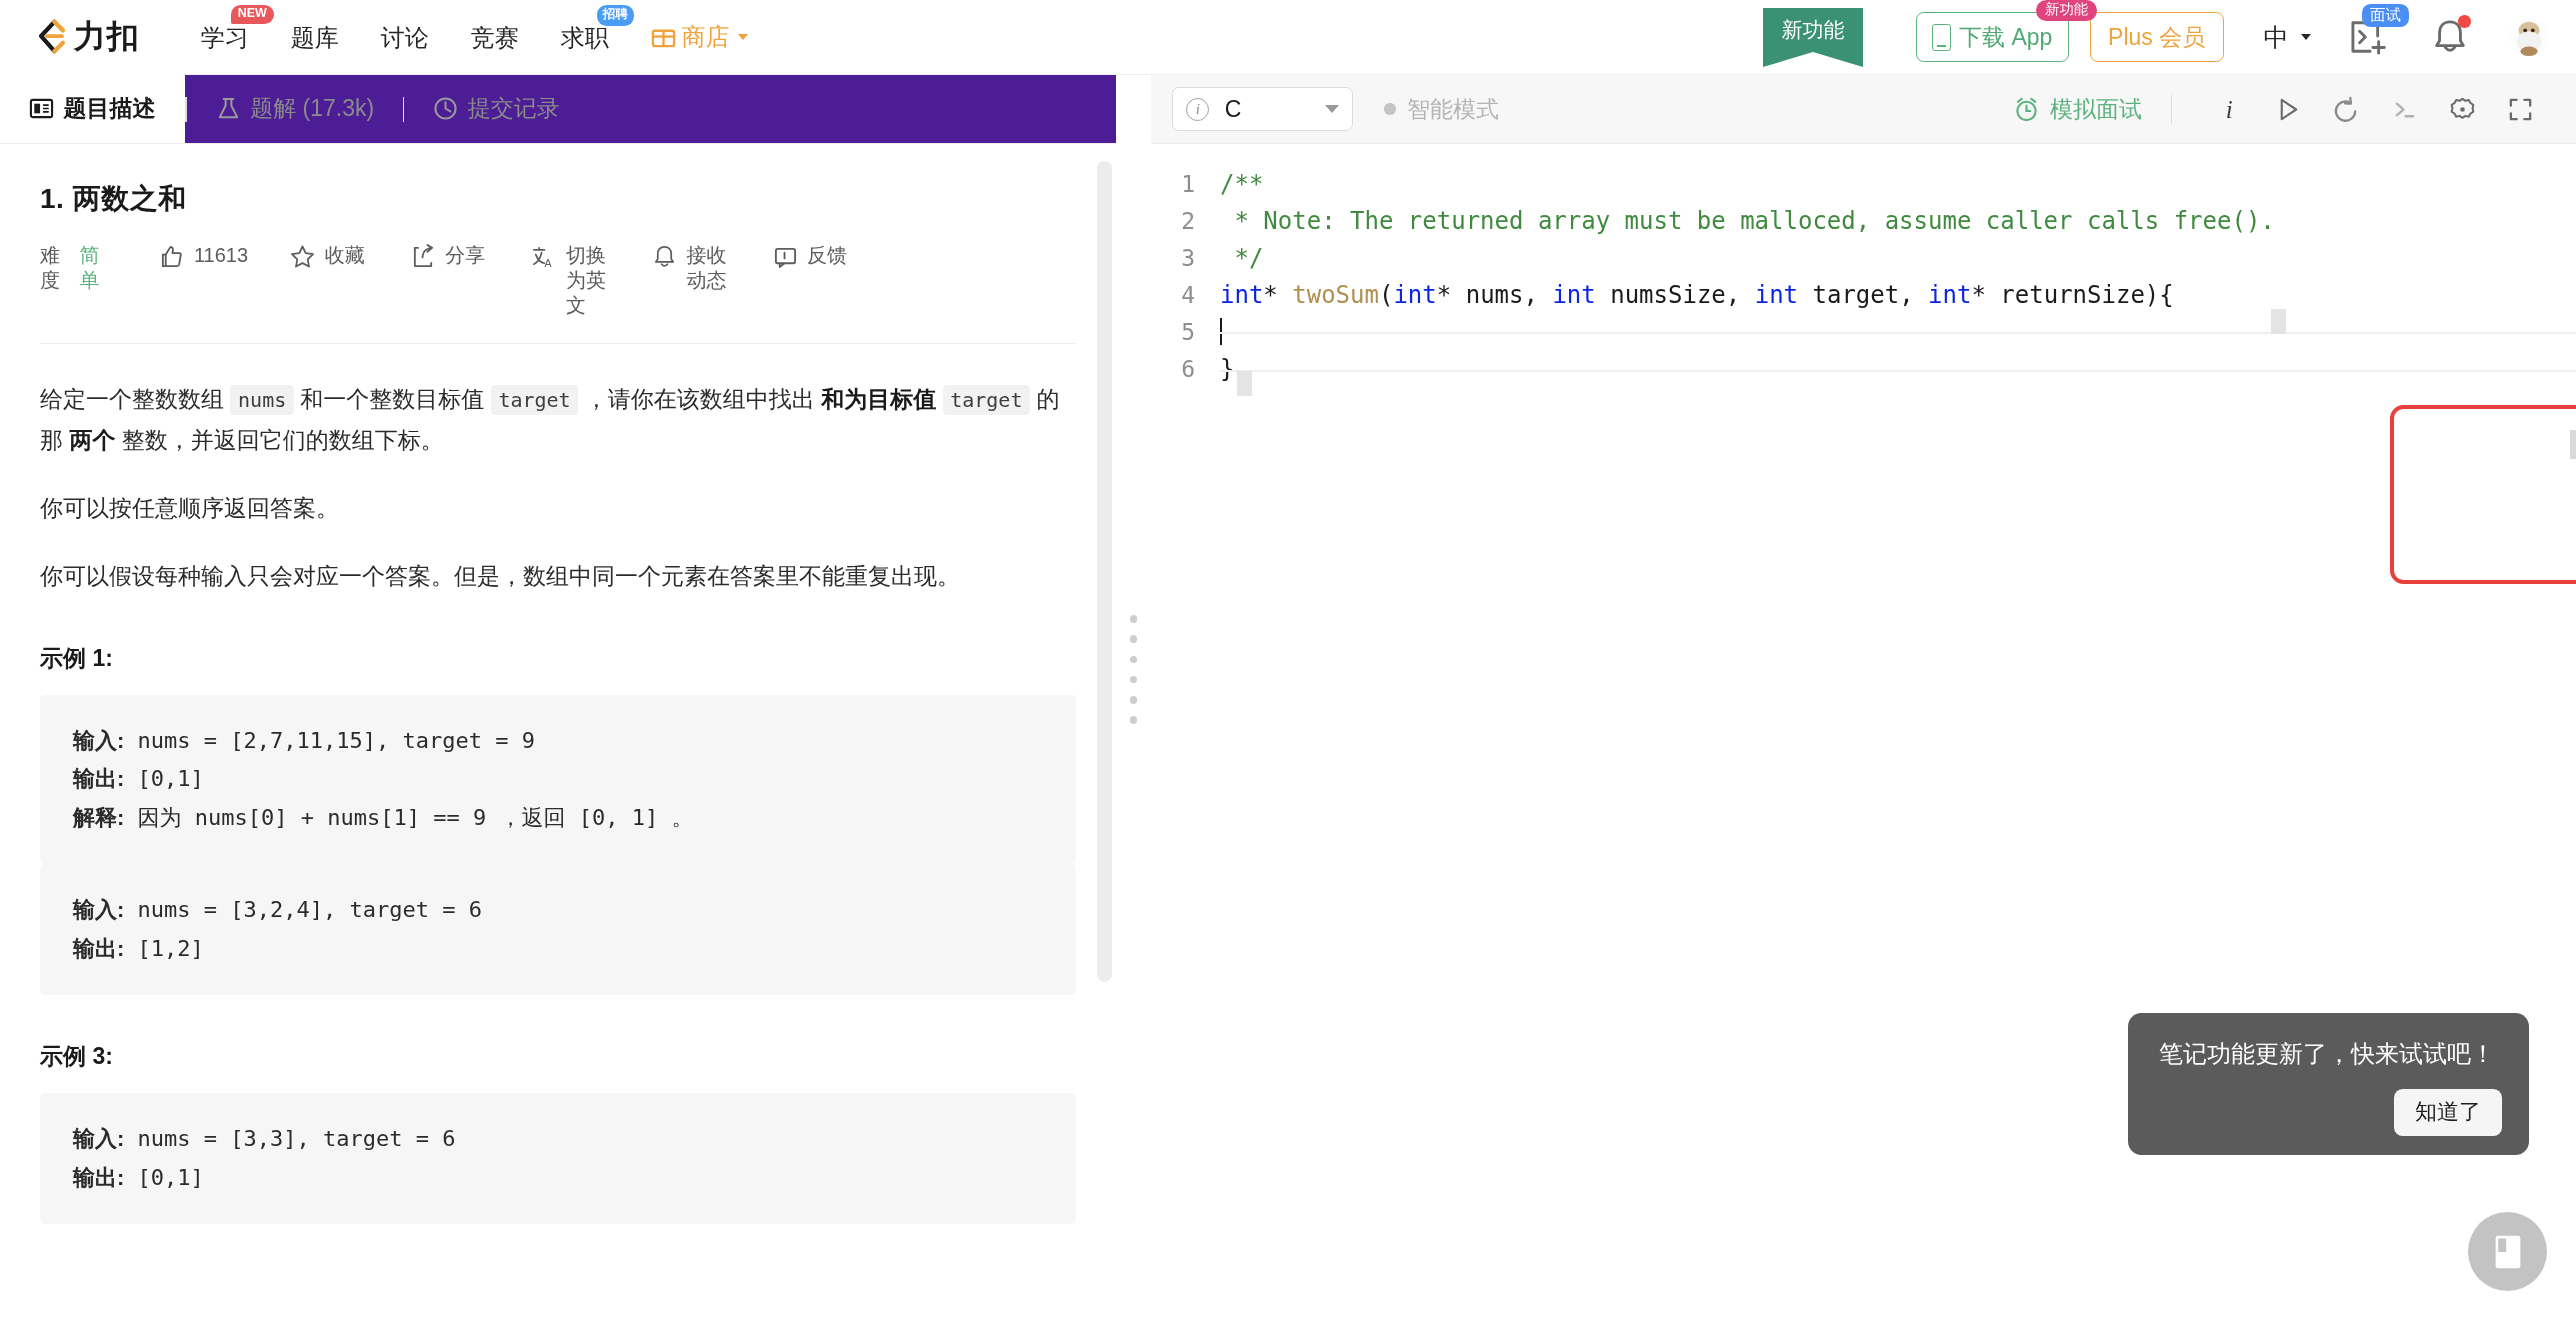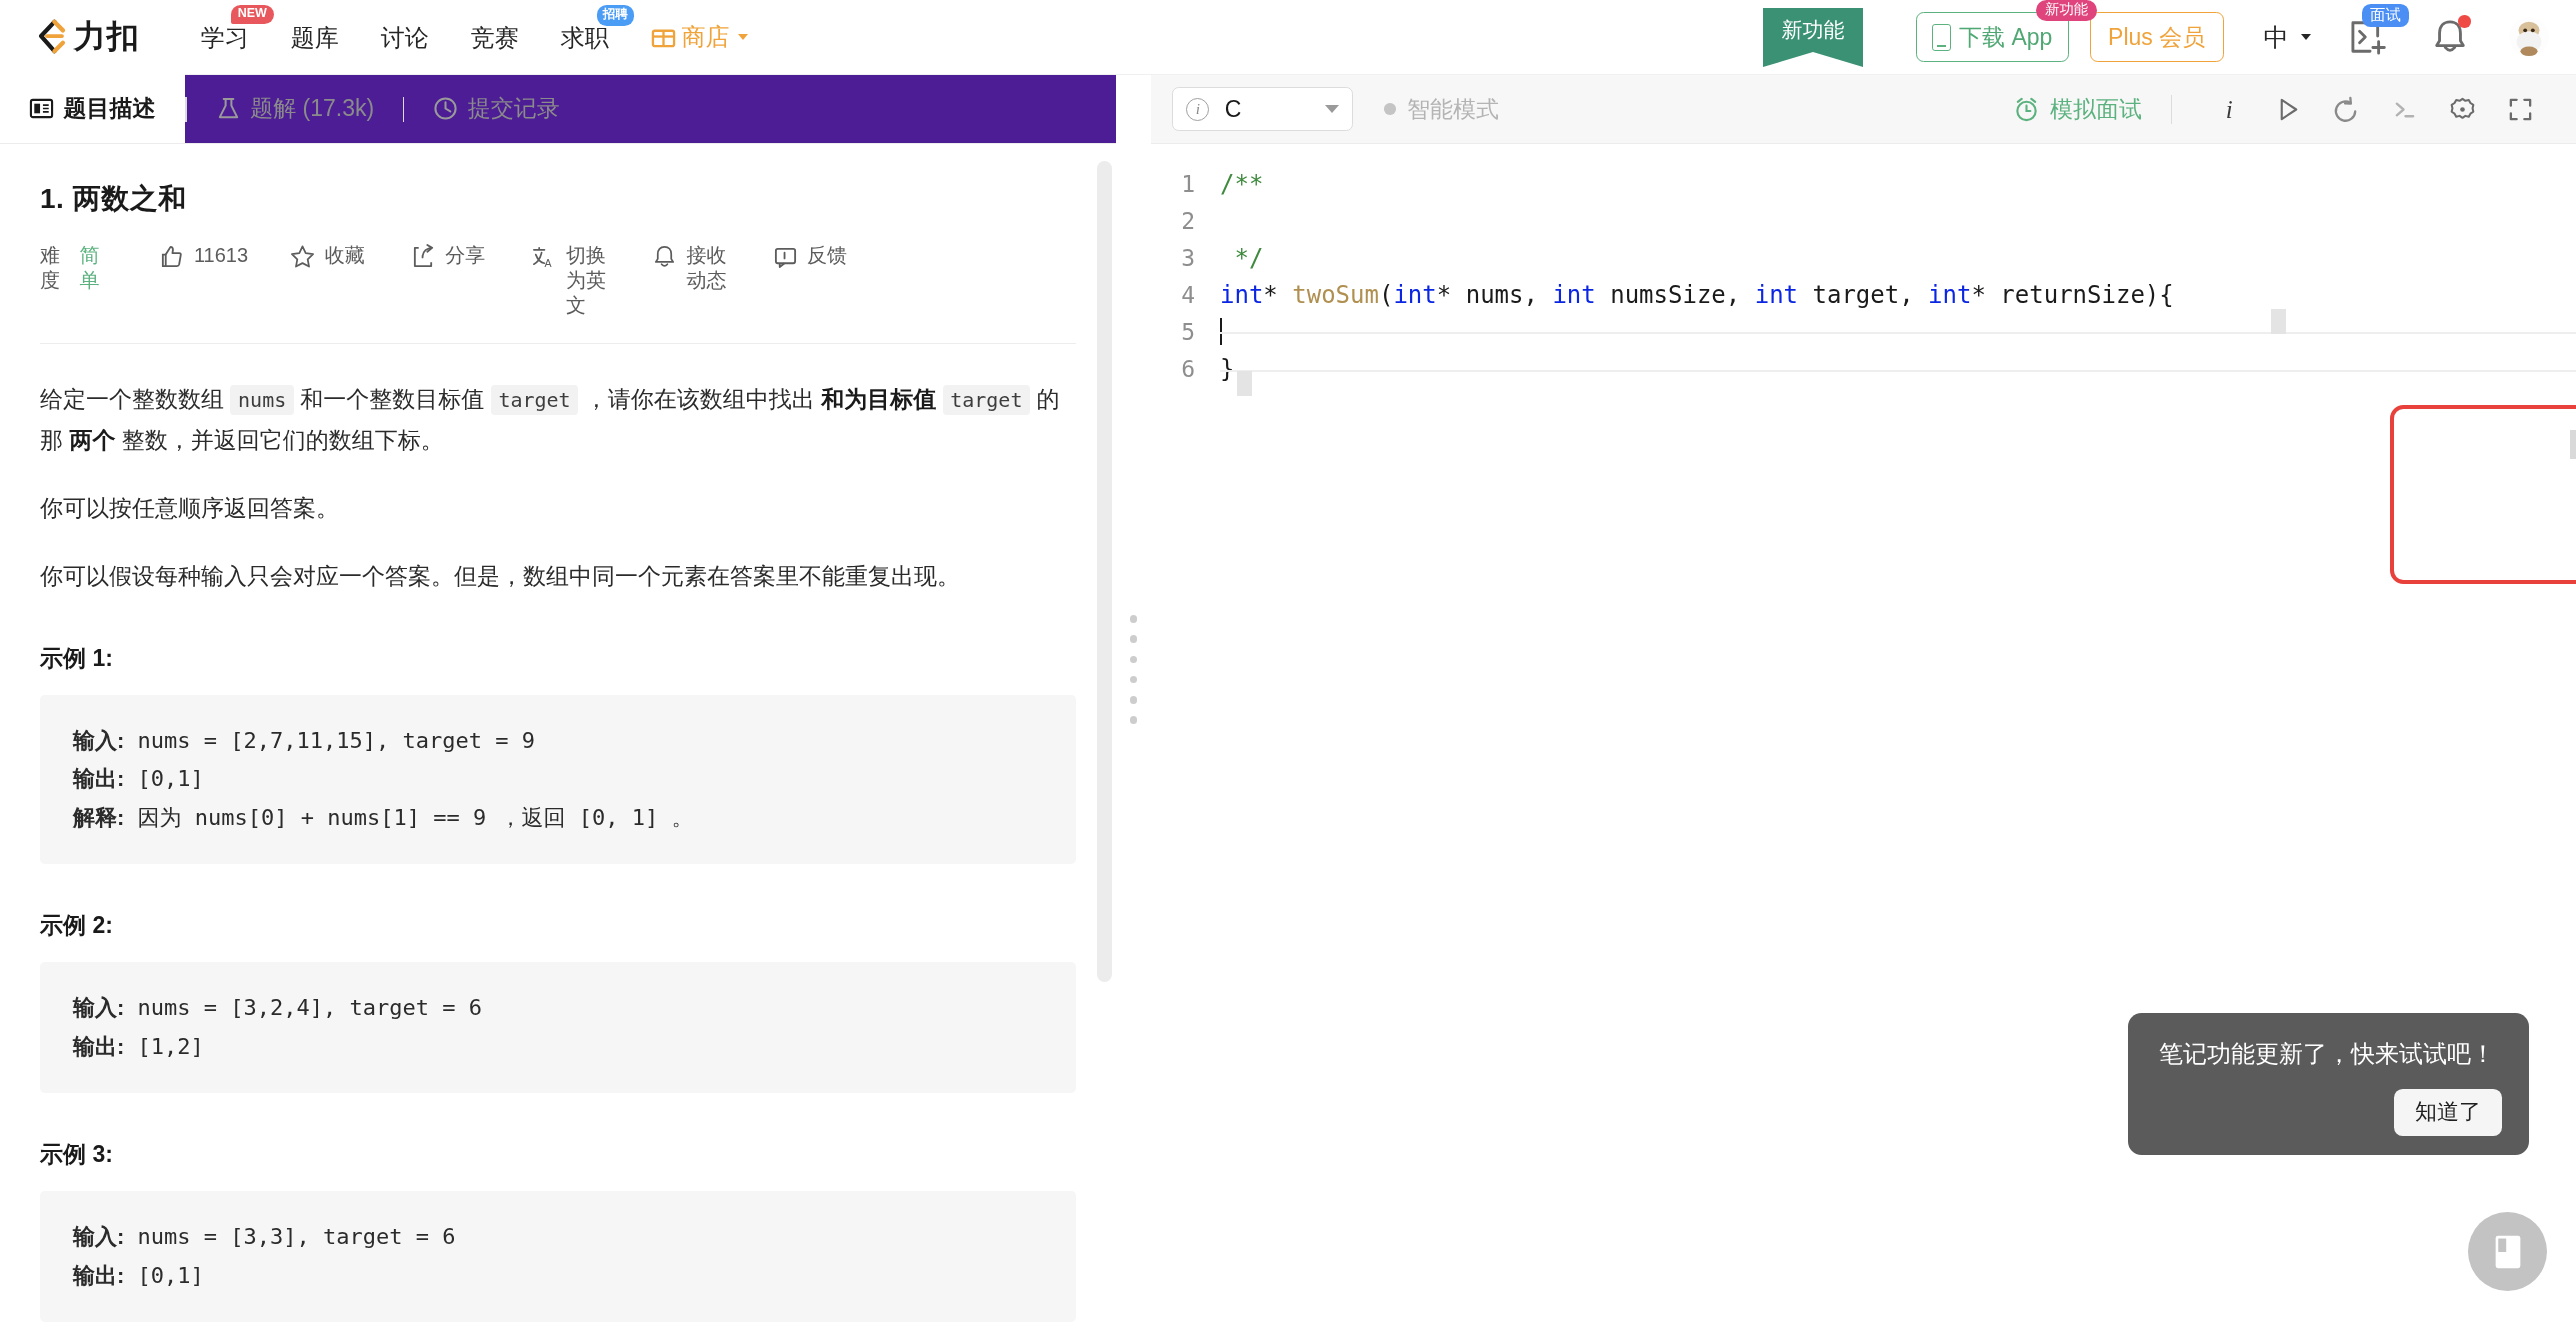--- a/index.html
+++ b/index.html
@@ -463,21 +463,20 @@
             <div class="p"><span>你可以按任意顺序返回答案。</span></div>
             <div class="p"><span>你可以假设每种输入只会对应一个答案。但是，数组中同一个元素在答案里不能重复出现。</span></div>
           </div>
         <div id="examples">
             <div class="ex-title">示例 1:</div>
             <div class="ex-box">
               <div class="ex-line"><b>输入:</b><span> nums = [2,7,11,15], target = 9</span></div>
               <div class="ex-line"><b>输出:</b><span> [0,1]</span></div>
               <div class="ex-line"><b>解释:</b><span> 因为 nums[0] + nums[1] == 9 ，返回 [0, 1] 。</span></div>
             </div>
-            <div class="ex-title">示例 2:</div>
             <div class="ex-box">
               <div class="ex-line"><b>输入:</b><span> nums = [3,2,4], target = 6</span></div>
               <div class="ex-line"><b>输出:</b><span> [1,2]</span></div>
             </div>
             <div class="ex-title">示例 3:</div>
             <div class="ex-box">
               <div class="ex-line"><b>输入:</b><span> nums = [3,3], target = 6</span></div>
               <div class="ex-line"><b>输出:</b><span> [0,1]</span></div>
             </div>
           </div>
@@ -501,20 +500,21 @@
   </div>
 
   <div class="editor-pane">
     <div class="code-area" id="code-area">
         <div class="cl">
           <span class="ln">1</span>
           <span class="ctext"><span class="c-comment">/**</span></span>
         </div>
         <div class="cl">
           <span class="ln">2</span>
+          <span class="ctext"><span class="c-comment"> * Note: The returned array must be malloced, assume caller calls free().</span></span>
         </div>
         <div class="cl">
           <span class="ln">3</span>
           <span class="ctext"><span class="c-comment"> */</span></span>
         </div>
         <div class="cl">
           <span class="ln">4</span>
           <span class="ctext"><span class="c-kw">int</span><span class="c-punc">* </span><span class="c-fn">twoSum</span><span class="c-punc">(</span><span class="c-kw">int</span><span class="c-punc">* nums, </span><span class="c-kw">int</span><span class="c-punc"> numsSize, </span><span class="c-kw">int</span><span class="c-punc"> target, </span><span class="c-kw">int</span><span class="c-punc">* returnSize){</span></span>
         </div>
         <div class="cl">

